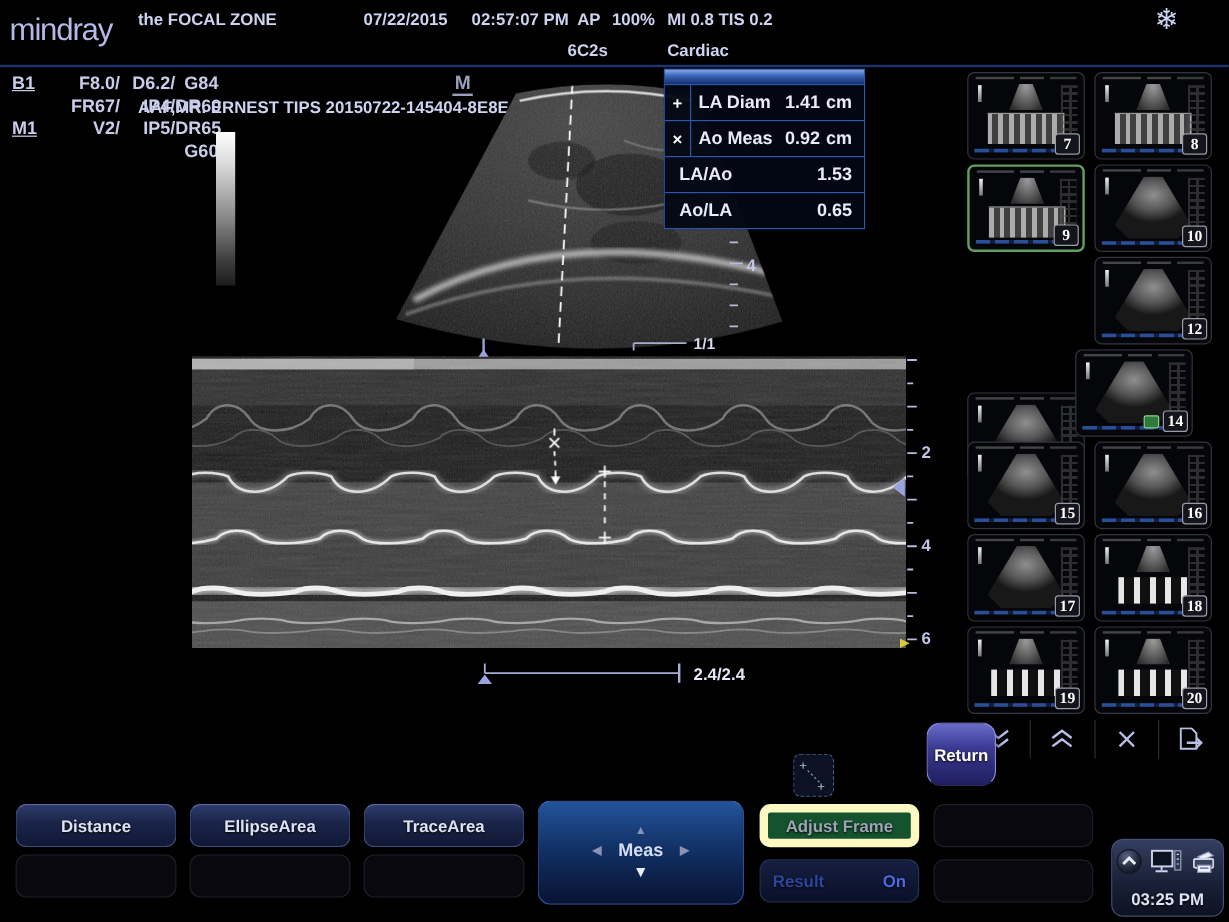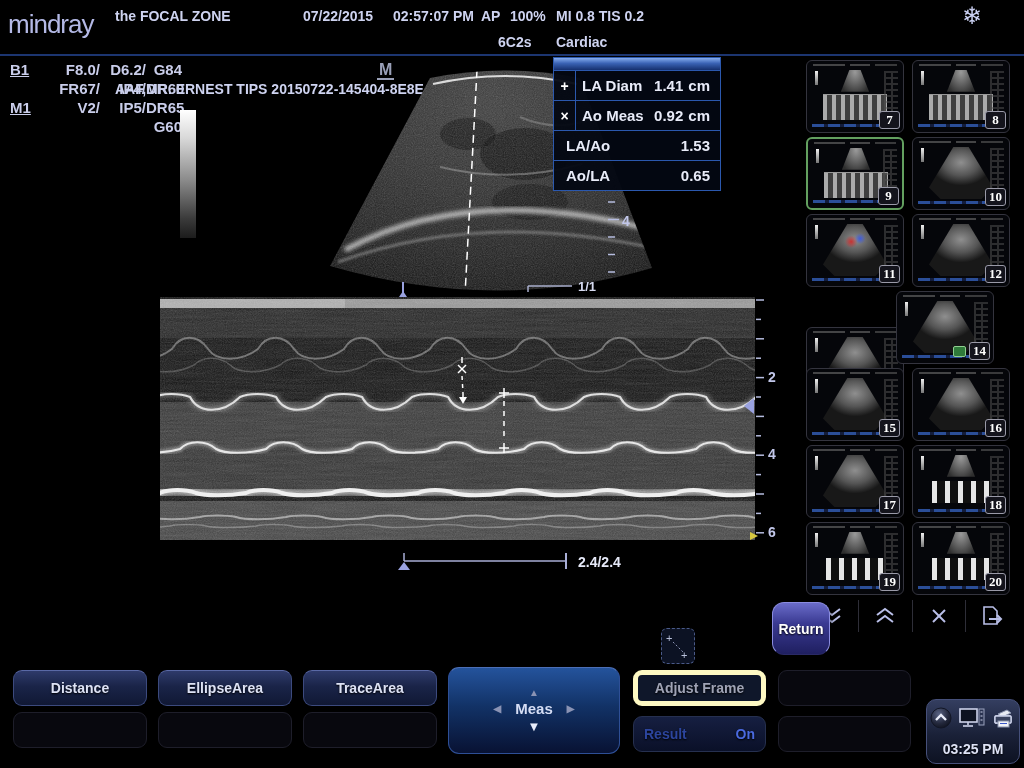--- a/index.html
+++ b/index.html
@@ -77,21 +77,21 @@
   .ttool{left:806px;top:600px;width:212px;height:32px;display:flex;}
   .ttool .cell{flex:1;display:flex;align-items:center;justify-content:center;border-right:1px solid #2e2e38;}
   .ttool .cell:last-child{border-right:none;}
 
   
   .sk{position:absolute;width:134px;height:36px;border-radius:9px;box-sizing:border-box;
       display:flex;align-items:center;justify-content:center;
       font-size:14px;font-weight:bold;color:#dde2f5;text-shadow:0 1px 2px #000;}
   .sk.filled{background:linear-gradient(#2e3a6a,#1a2448 45%,#101834);border:1px solid #3c4a7e;border-top-color:#5a69a6;}
   .sk.empty{background:#08080e;border:1px solid #1e1e2a;}
-  .sk.dim{background:#0f172a;border:5px solid #fef9c3;color:#9fa3b5;}
+  .sk.dim{background:#14532d;border:7px solid #fef9c3;color:#9fa3b5;}
   .sk.result{background:linear-gradient(#161f41,#0a1028);border:1px solid #26304f;
              justify-content:space-between;padding:0 10px;gap:40px;}
   .sk.result .r-label{color:#2c459e;}
   .sk.result .r-state{color:#4a6ae0;}
   .meas{left:448px;top:667px;width:172px;height:87px;border-radius:11px;box-sizing:border-box;
         background:linear-gradient(#24539c,#123266 45%,#081233);border:1px solid #2e4f96;border-top-color:#4c6fb6;
         display:flex;flex-direction:column;align-items:center;justify-content:center;gap:2px;}
   .meas .mid{display:flex;align-items:center;gap:14px;font-size:15px;font-weight:bold;color:#d6def5;}
   .meas .arr{font-size:10px;color:#8a93b4;}
   .meas .arr.down{font-size:13px;color:#e8ecfa;}
@@ -117,21 +117,21 @@
 
   <div class="abs logo">mindray</div>
   <div class="abs t" style="left:115px;top:8px;">the FOCAL ZONE</div>
   <div class="abs t" style="left:303px;top:8px;">07/22/2015</div>
   <div class="abs t" style="left:393px;top:8px;">02:57:07 PM</div>
   <div class="abs t" style="left:481px;top:8px;">AP</div>
   <div class="abs t" style="left:510px;top:8px;">100%</div>
   <div class="abs t" style="left:556px;top:8px;">MI 0.8 TIS 0.2</div>
   <div class="abs freeze">❄</div>
   <div class="abs t" style="left:115px;top:34px;margin-top:47px;">AAF,MR. ERNEST TIPS 20150722-145404-8E8E Unknown</div>
-  <div class="abs t" style="left:498px;top:34px;">6C2s</div>
+  <div class="abs t" style="left:473px;top:34px;">6C2s</div>
   <div class="abs t" style="left:556px;top:34px;">Cardiac</div>
   <div class="abs hdr-divider"></div>
 
   <div class="prow" style="top:61px;">
     <span class="pc0 ul">B1</span>
     <span class="pc1">F8.0/</span>
     <span class="pc2">D6.2/</span>
     <span class="pc3">G84</span>
   </div>
   <div class="prow" style="top:80px;">
@@ -359,28 +359,20 @@
         <span class="t-num">9</span>
       </div>
       <div class="thumb kind-bmode" style="left: 106px; top: 77px;">
         <div class="t-top"></div>
         <div class="t-bar"></div>
         <div class="mini"></div>
         <div class="t-grid"></div>
         <div class="t-blue"></div>
         <span class="t-num">10</span>
       </div>
-      <div class="thumb kind-color" style="left: 0px; top: 154px;">
-        <div class="t-top"></div>
-        <div class="t-bar"></div>
-        <div class="mini"></div>
-        <div class="t-grid"></div>
-        <div class="t-blue"></div>
-        <span class="t-num">11</span>
-      </div>
       <div class="thumb kind-bmode" style="left: 106px; top: 154px;">
         <div class="t-top"></div>
         <div class="t-bar"></div>
         <div class="mini"></div>
         <div class="t-grid"></div>
         <div class="t-blue"></div>
         <span class="t-num">12</span>
       </div>
       <div class="thumb kind-bmode" style="left: 0px; top: 231px; margin-top: 36px;">
         <div class="t-top"></div>

